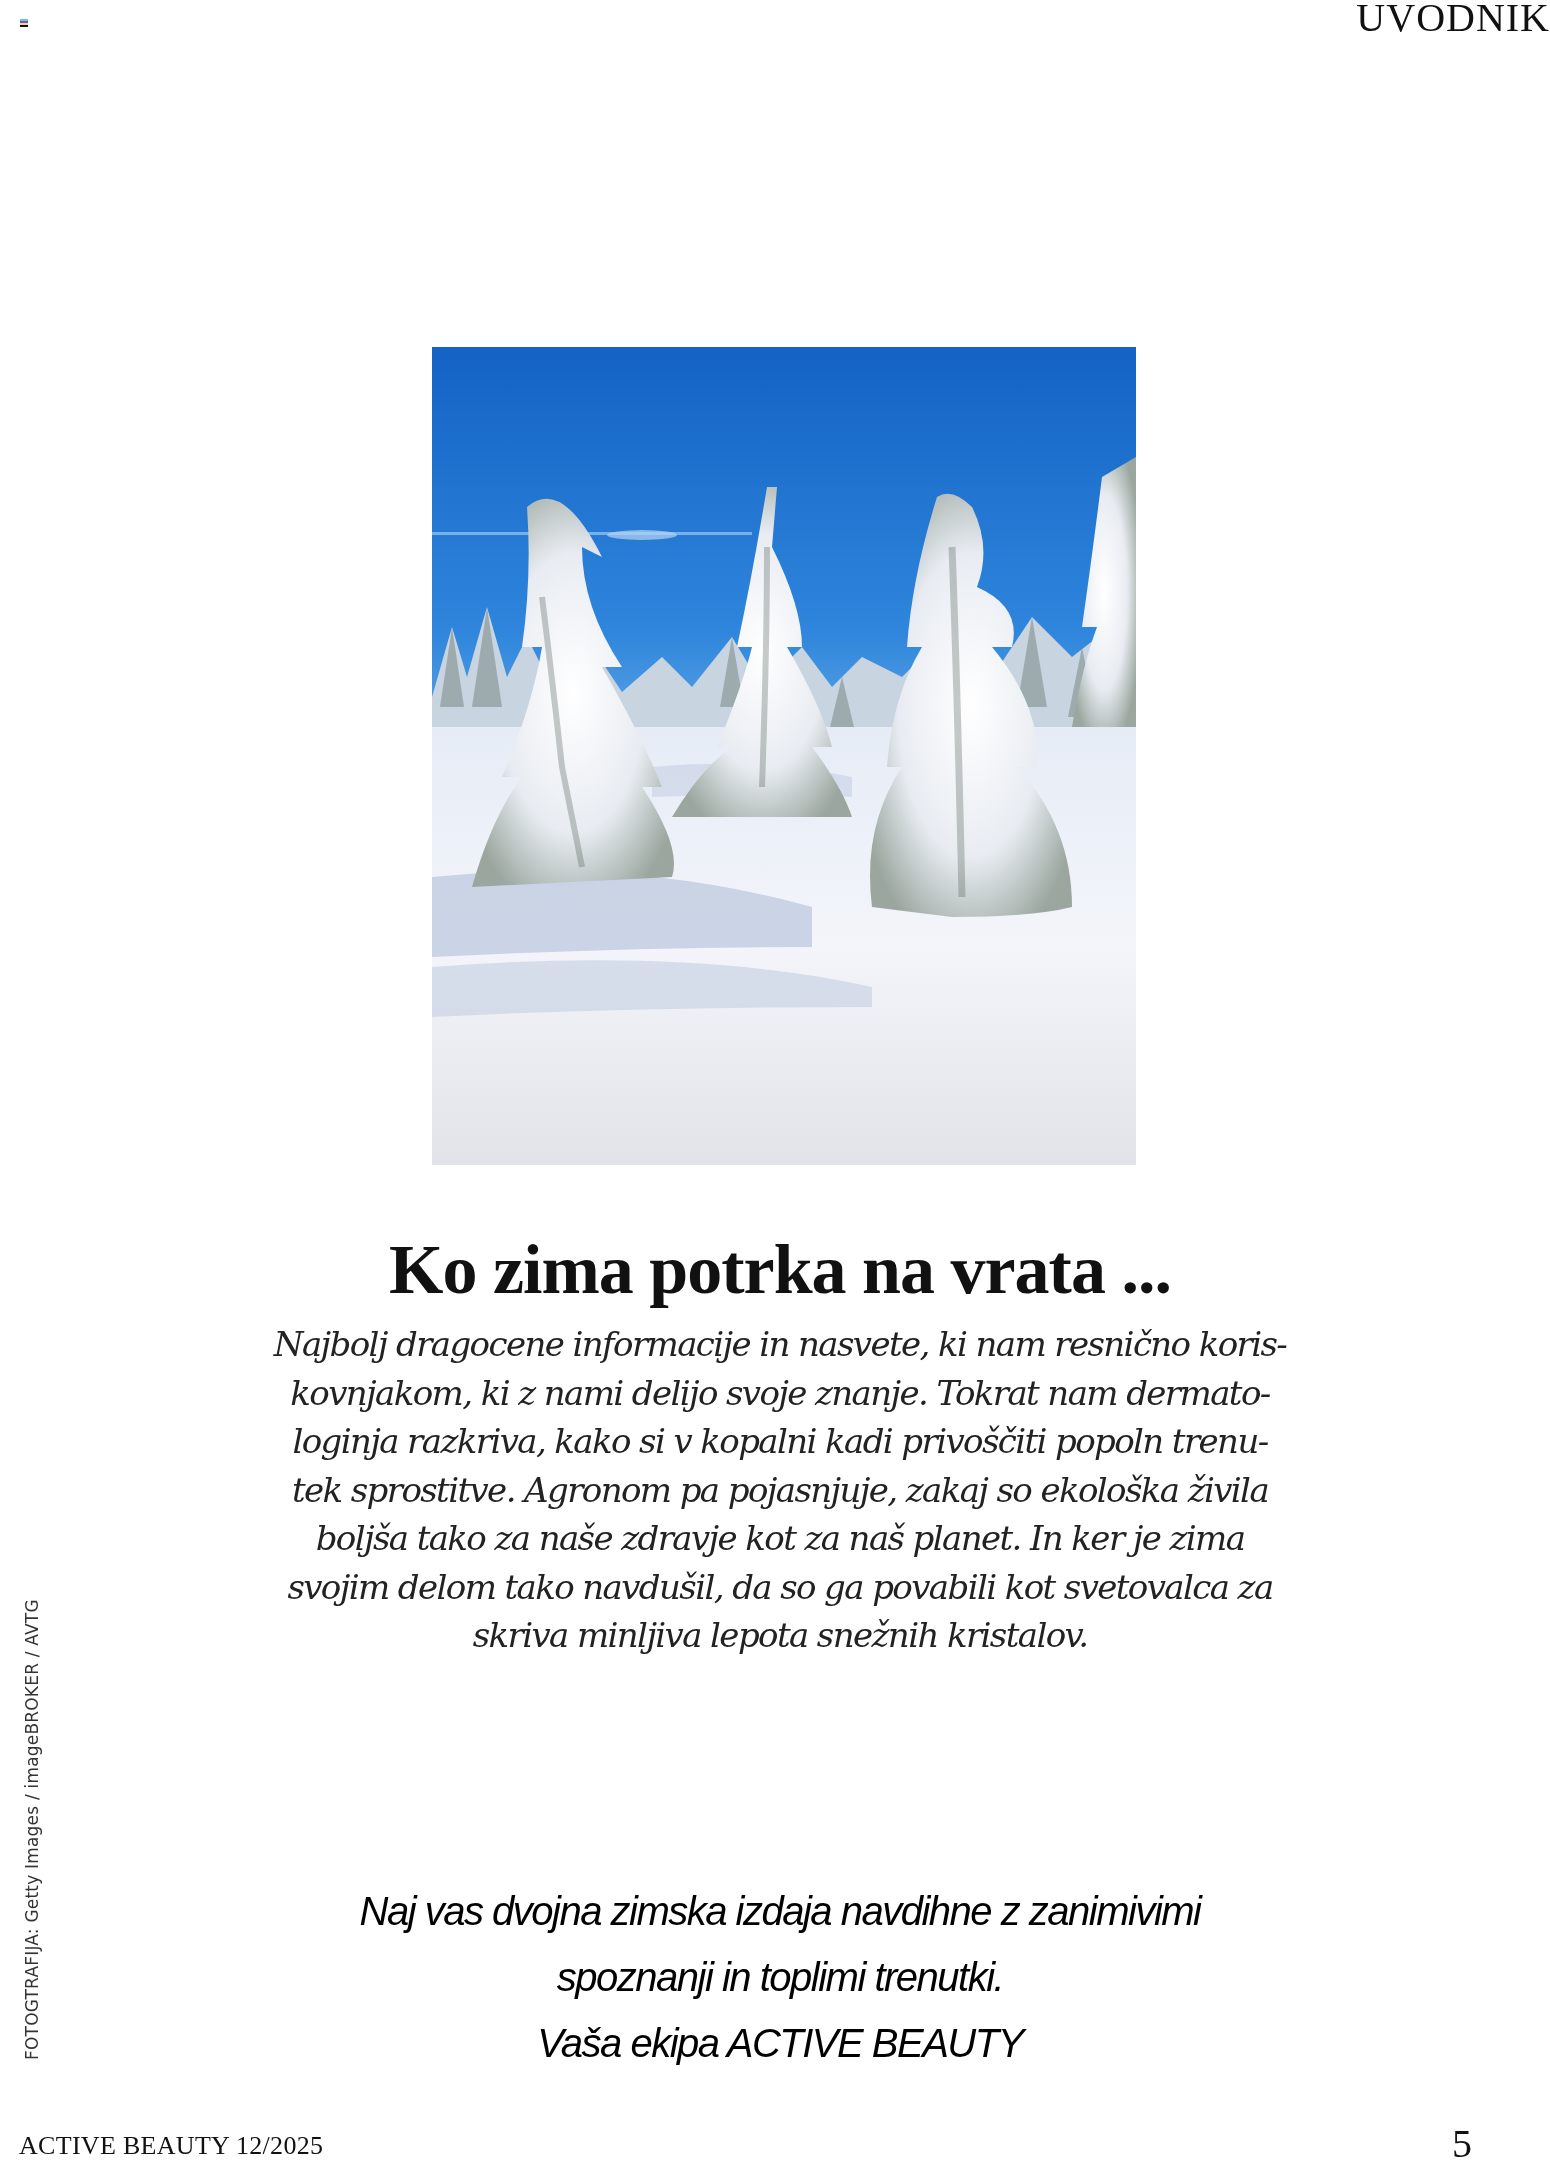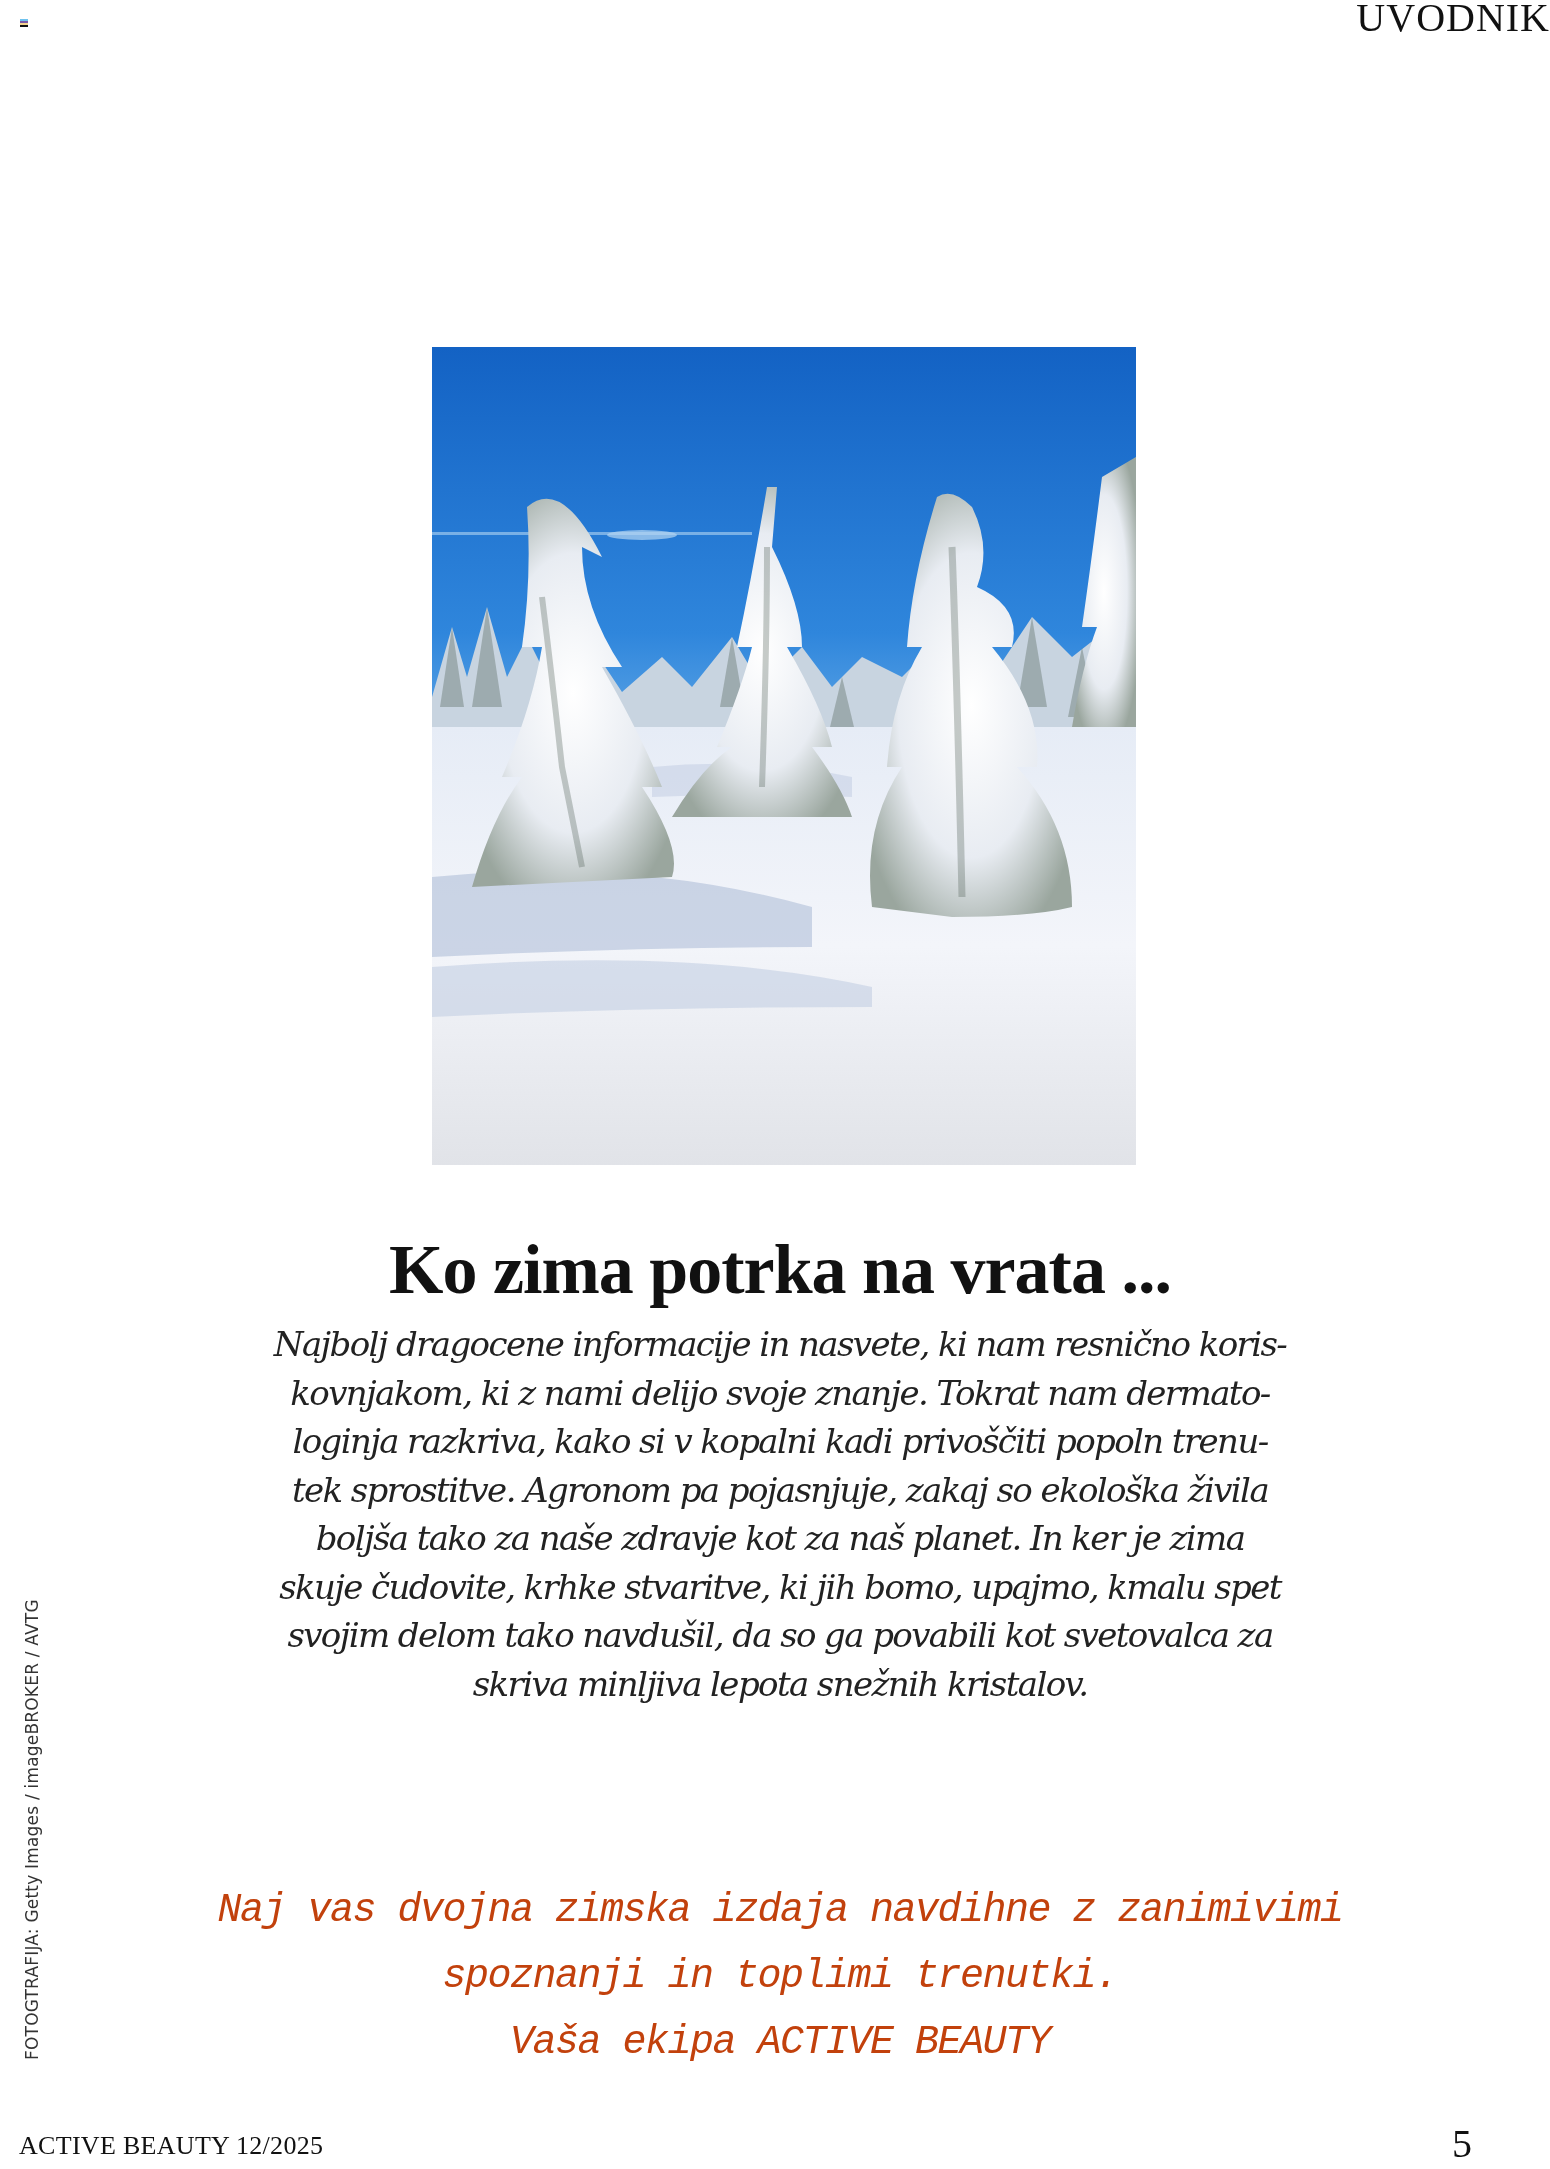--- a/index.html
+++ b/index.html
@@ -13,21 +13,21 @@
   .photo { position: absolute; left: 432px; top: 347px; width: 704px; height: 818px; overflow: hidden; }
   .photo svg { display: block; width: 100%; height: 100%; }
 
   .credit { position: absolute; left: 22px; top: 2060px; transform-origin: 0 0; transform: rotate(-90deg); font-family: "DejaVu Sans", sans-serif; font-size: 17px; color: #333; white-space: nowrap; letter-spacing: 0.2px; }
 
   .title { position: absolute; left: 0; width: 1560px; top: 1188px; text-align: center; font-family: "Liberation Serif", serif; font-size: 70px; color: #111; letter-spacing: -1px; line-height: 1; }
 
   .body { position: absolute; left: 200px; width: 1160px; top: 1279px; text-align: center; font-family: "DejaVu Serif", serif; font-style: italic; font-size: 34px; line-height: 48.5px; color: #222; letter-spacing: -1.6px; margin-top: 41px; }
   .body .line { display: block; white-space: nowrap; }
 
-  .closing { position: absolute; left: 200px; width: 1160px; top: 1878px; text-align: center; font-family: Liberation Mono, monospace; font-style: italic; font-size: 40px; line-height: 66px; color: #c2410c; letter-spacing: -1.5px; }
+  .closing { position: absolute; left: 200px; width: 1160px; top: 1878px; text-align: center; font-family: Liberation Sans, sans-serif; font-style: italic; font-size: 40px; line-height: 66px; color: #000000; letter-spacing: -1.5px; }
   .closing .line { display: block; white-space: nowrap; }
 
   .footer-left { position: absolute; left: 10px; top: 2131px; font-family: "Liberation Serif", serif; font-size: 26px; color: #111; letter-spacing: 0.3px; white-space: nowrap; margin-left: 9px; }
   .page-num { position: absolute; left: 1452px; top: 2120px; font-family: "Liberation Serif", serif; font-size: 40px; color: #111; }
 </style>
 </head>
 <body>
 
 <div class="color-bar">
   <span style="background:#6fc3ef"></span>
@@ -104,21 +104,20 @@
 <div class="credit">FOTOGTRAFIJA: Getty Images / imageBROKER / AVTG</div>
 
 <h1 class="title">Ko zima potrka na vrata ...</h1>
 
 <div class="body">
   <span class="line">Najbolj dragocene informacije in nasvete, ki nam resnično koris-</span>
   <span class="line">kovnjakom, ki z nami delijo svoje znanje. Tokrat nam dermato-</span>
   <span class="line">loginja razkriva, kako si v kopalni kadi privoščiti popoln trenu-</span>
   <span class="line">tek sprostitve. Agronom pa pojasnjuje, zakaj so ekološka živila</span>
   <span class="line">boljša tako za naše zdravje kot za naš planet. In ker je zima</span>
-  <span class="line">skuje čudovite, krhke stvaritve, ki jih bomo, upajmo, kmalu spet</span>
   <span class="line">svojim delom tako navdušil, da so ga povabili kot svetovalca za</span>
   <span class="line">skriva minljiva lepota snežnih kristalov.</span>
 </div>
 
 <div class="closing">
   <span class="line">Naj vas dvojna zimska izdaja navdihne z zanimivimi</span>
   <span class="line">spoznanji in toplimi trenutki.</span>
   <span class="line">Vaša ekipa ACTIVE BEAUTY</span>
 </div>
 

